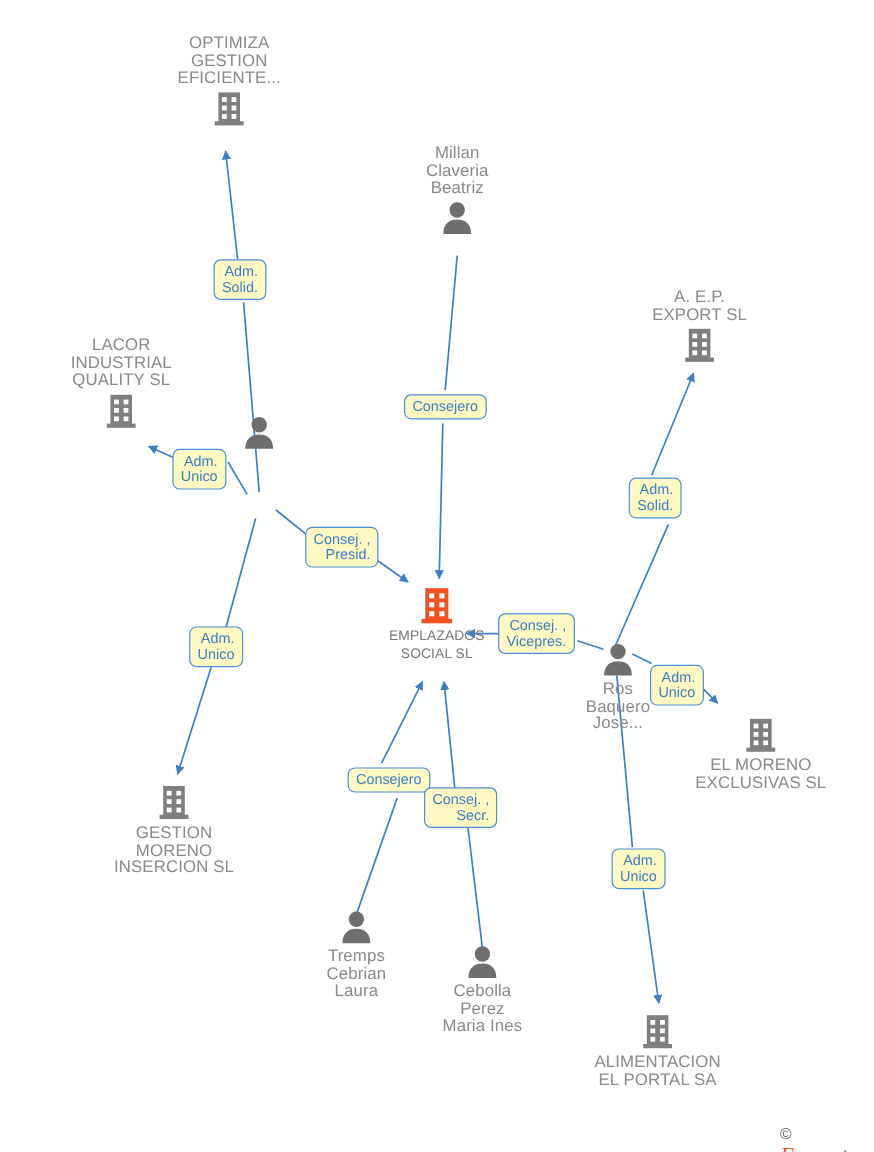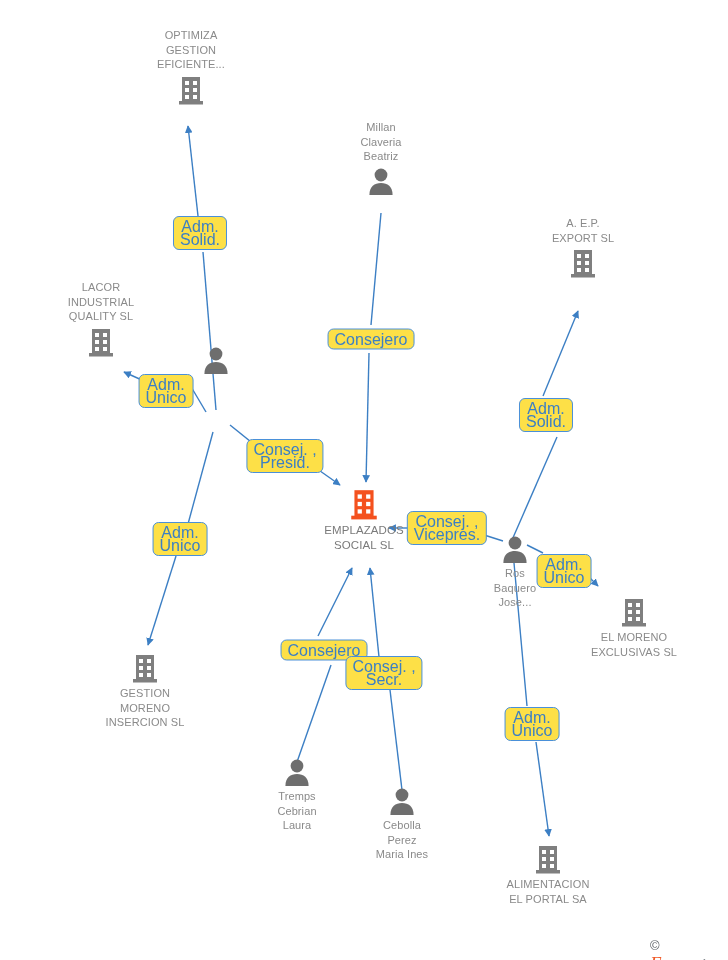--- a/index.html
+++ b/index.html
@@ -28,21 +28,21 @@
     width: 140px;
     text-align: center;
     transform: translateX(-70px);
   }
   .node .glyph {
     display: block;
     line-height: 0;
   }
   .node .label {
     display: block;
-    font-size: 11px;
+    font-size: 14px;
     line-height: 14.5px;
     color: #8a8a8a;
     letter-spacing: 0.1px;
     white-space: pre-line;
   }
   .node.company .label {
     color: #8a8a8a;
   }
   .node.person .label {
     color: #8a8a8a;
@@ -53,25 +53,25 @@
   }
   
   .node.text-above .label { margin-bottom: 2px; }
   .node.text-below .label { margin-top: 2px; }
 
   .edge-label {
     position: absolute;
     box-sizing: border-box;
     border: 1.6px solid #4a90d9;
     border-radius: 6px;
-    background: #fde047;
+    background: #fef9c3;
     color: #3c7fc4;
-    font-size: 16px;
+    font-size: 12px;
     line-height: 13px;
-    text-align: center;
+    text-align: right;
     padding: 3px 6px;
     white-space: pre-line;
     transform: translate(-50%, -50%);
     font-family: "Liberation Sans", sans-serif;
   }
   .watermark {
     position: absolute;
     font-size: 15px;
     color: #6f7378;
     letter-spacing: 0.2px;
@@ -176,21 +176,21 @@
 Claveria
 Beatriz</span>
     <span class="glyph">
       <svg width="30" height="30" viewBox="0 0 30 30" xmlns="http://www.w3.org/2000/svg">
         <circle cx="15" cy="9" r="6.4" fill="#6e6e6e"></circle>
         <path d="M 3.4 29 C 3.4 20.5 8.5 17 15 17 C 21.5 17 26.6 20.5 26.6 29 Z" fill="#6e6e6e"></path>
       </svg>
     </span>
   </div>
 
-  <div class="node company text-above" style="left:583px; top:216px;">
+  <div class="node company text-above" style="left:583px; top:240px;">
     <span class="label">A. E.P.
 EXPORT  SL</span>
     <span class="glyph">
       <svg width="30" height="32" viewBox="0 0 30 32" xmlns="http://www.w3.org/2000/svg">
         <rect x="6" y="3" width="18" height="25" fill="#7f7f7f"></rect>
         <rect x="3" y="27" width="24" height="3.5" fill="#7f7f7f"></rect>
         <rect x="9" y="7" width="4" height="4" fill="#ffffff"></rect>
         <rect x="17" y="7" width="4" height="4" fill="#ffffff"></rect>
         <rect x="9" y="14" width="4" height="4" fill="#ffffff"></rect>
         <rect x="17" y="14" width="4" height="4" fill="#ffffff"></rect>

